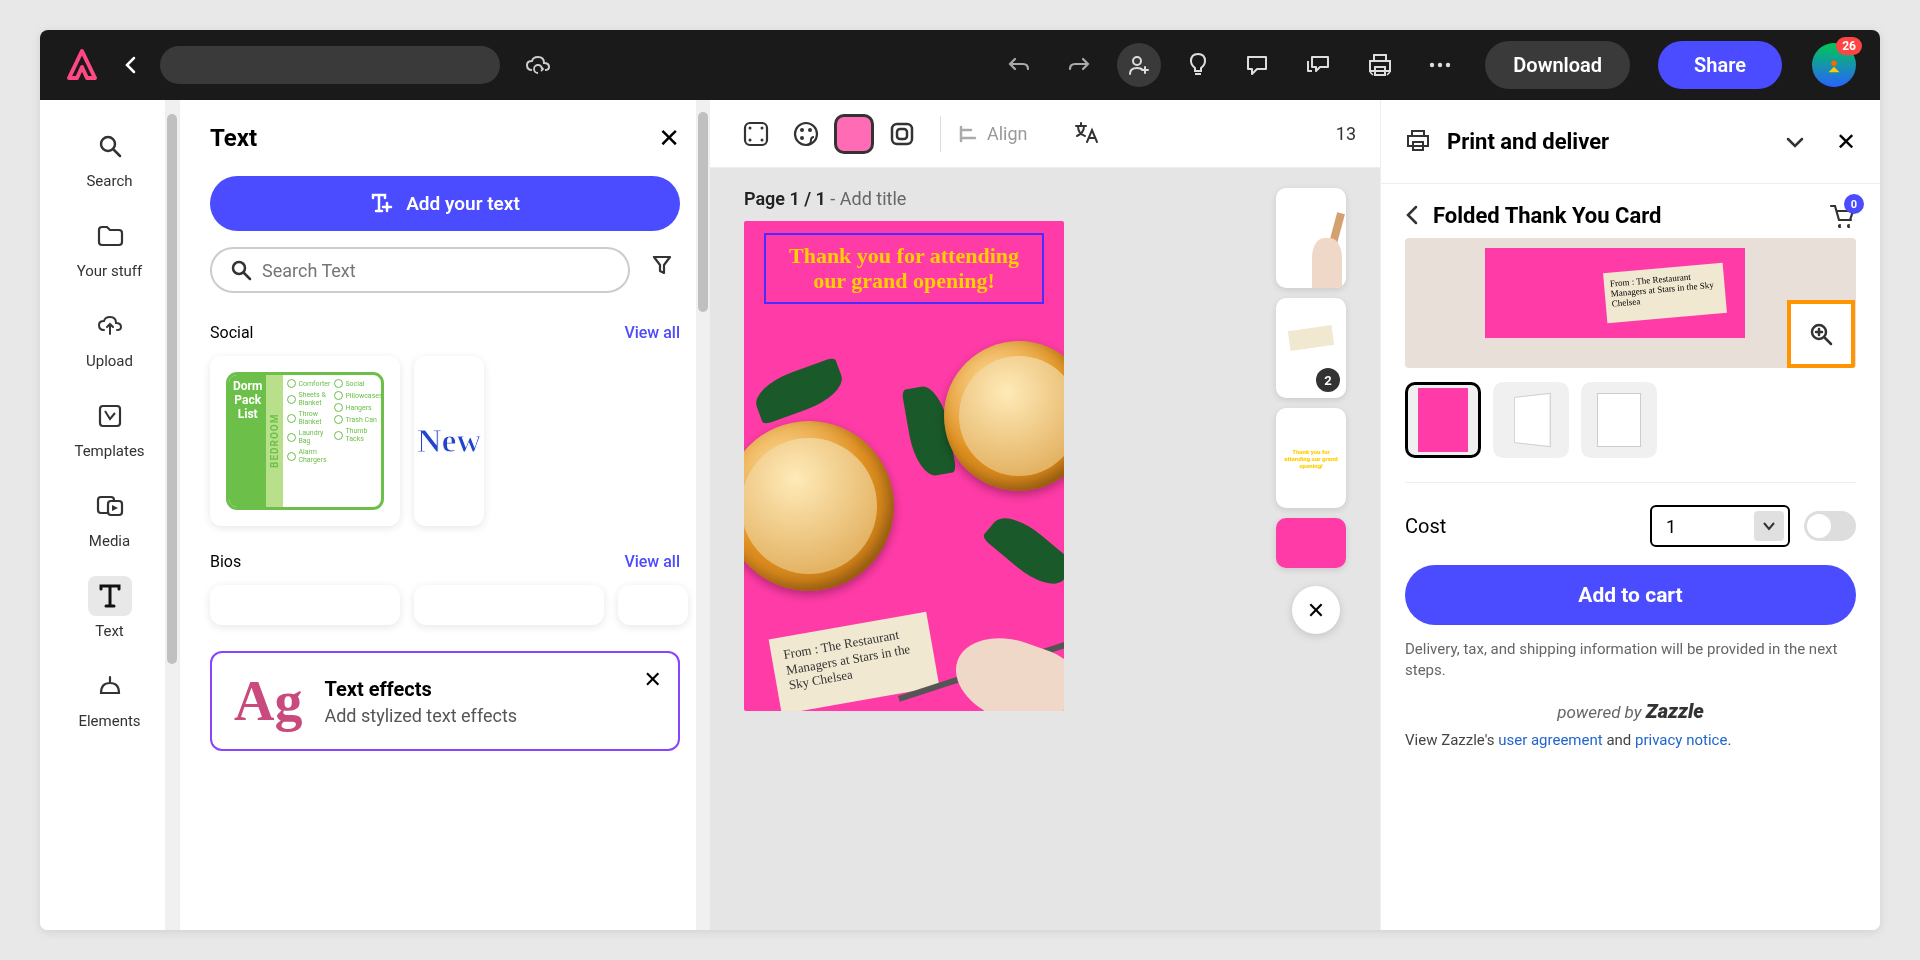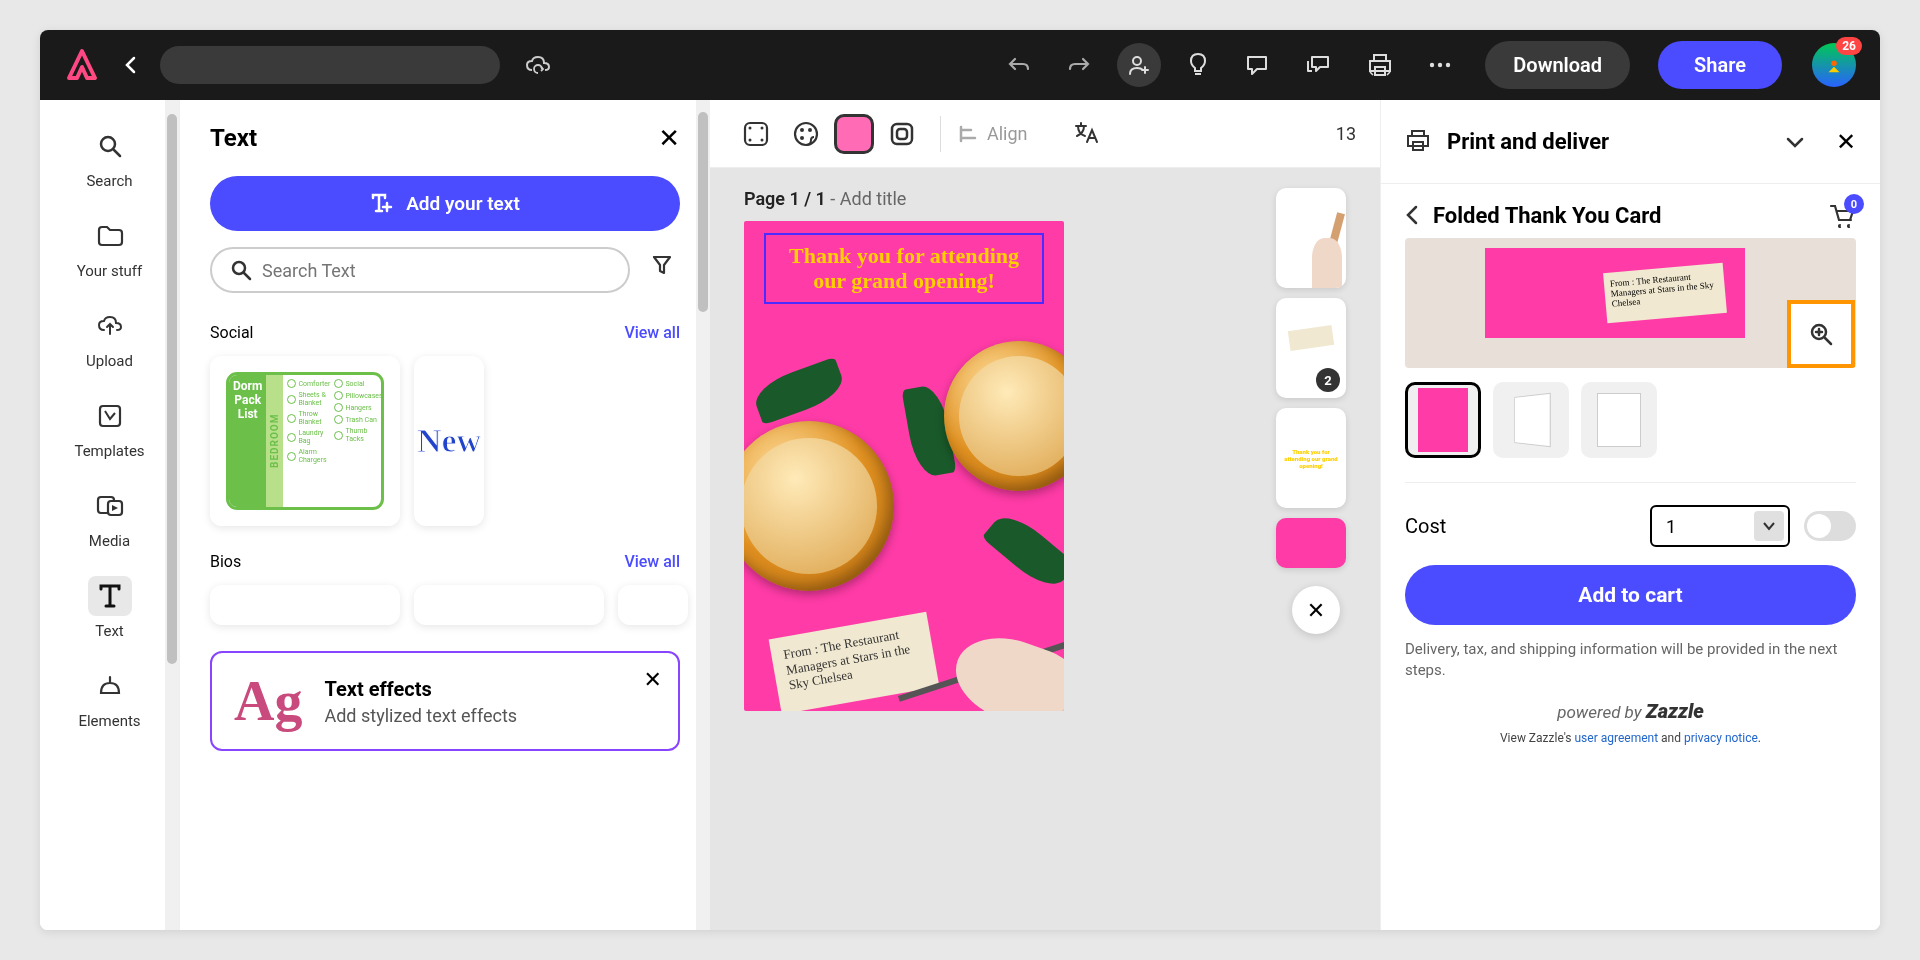--- a/index.html
+++ b/index.html
@@ -124,21 +124,21 @@
 .cost-row label { font-size:20px;}
 .qty-wrap { display:flex; align-items:center; gap:14px;}
 .qty-select { width:140px; height:42px; border:2px solid #000; border-radius:6px; display:flex; align-items:center; justify-content:space-between; padding:0 4px 0 14px; font-size:18px; cursor:pointer;}
 .qty-chev { width:30px; height:30px; background:#e0e0e0; border-radius:4px; display:flex; align-items:center; justify-content:center;}
 .toggle { width:52px; height:30px; background:#ddd; border-radius:15px; position:relative; cursor:pointer;}
 .toggle::after { content:''; position:absolute; top:3px; left:3px; width:24px; height:24px; background:#fff; border-radius:50%;}
 .add-cart-btn { width:100%; background:#4b4bff; color:#fff; font-size:21px; font-weight:700; padding:18px; border-radius:30px; text-align:center; cursor:pointer; margin-bottom:14px;}
 .disclaimer { font-size:15px; color:#666; line-height:1.4; margin-bottom:18px;}
 .powered { text-align:center; font-size:17px; color:#666; font-style:italic; margin-bottom:8px;}
 .powered strong { font-weight:900; font-style:italic; font-size:20px; color:#333;}
-.legal { text-align:center; font-size:12px; color:#444;}
+.legal { font-size:15px; color:#444;}
 .legal a { color:#2266cc; cursor:pointer;}
 
 svg { display:block; }
 </style>
 </head>
 <body>
 
 <div class="app-frame">
 
   <div class="topbar">

